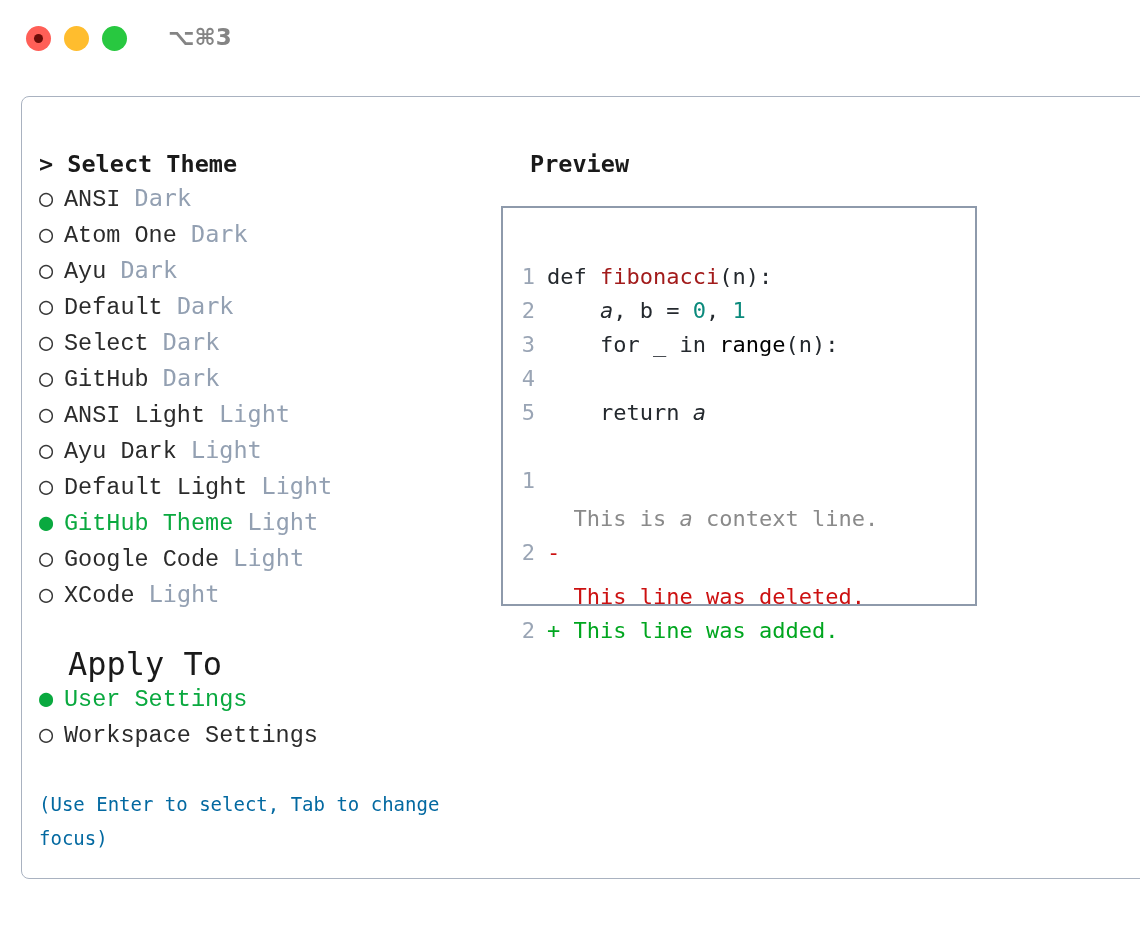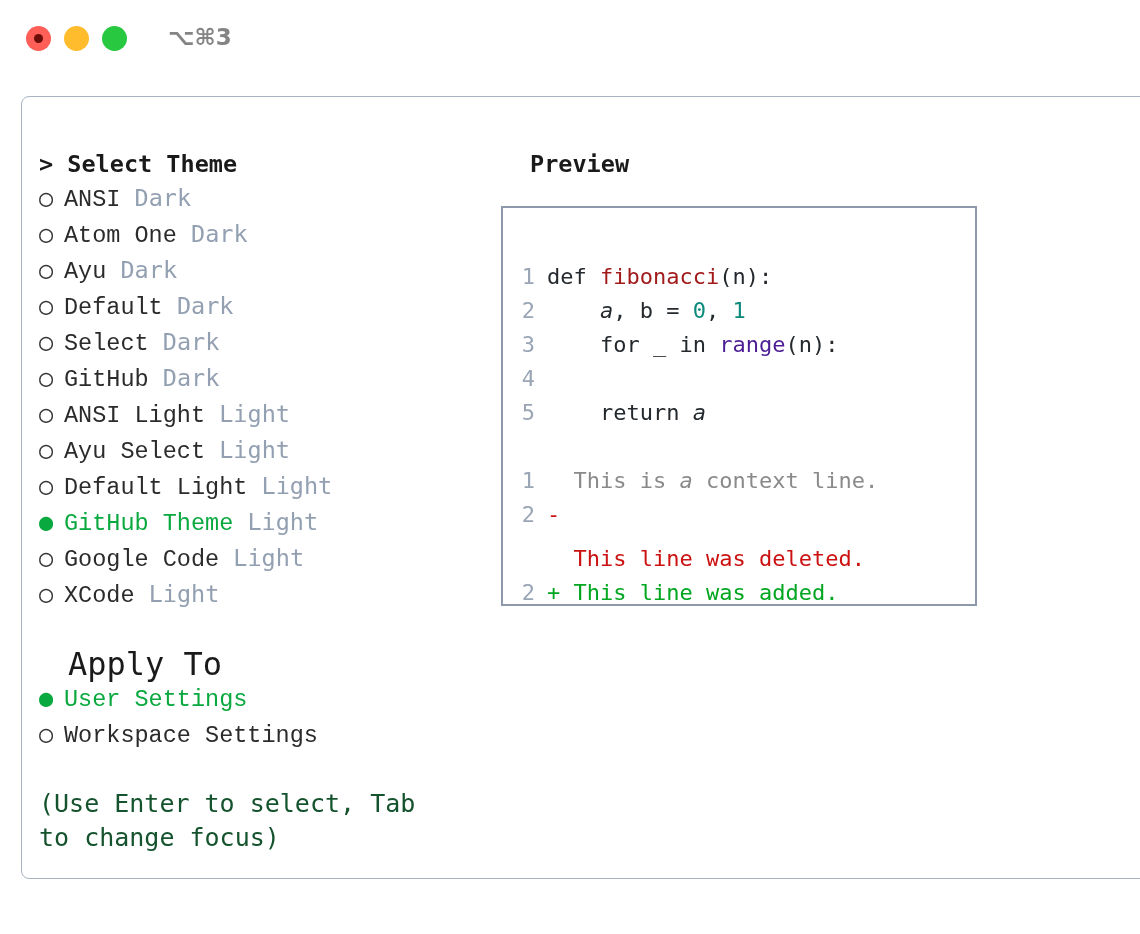--- a/index.html
+++ b/index.html
@@ -122,23 +122,23 @@
   .apply-header {
     font-size: 32px;
     line-height: 34px;
     color: #1a1a1a;
     white-space: pre;
     padding-left: 29px;
   }
 
   .hint {
     margin-top: 34px;
-    font-size: 25px;
-    line-height: 34px;
-    color: #14532d;
+    font-size: 19px;
+    line-height: 34px;
+    color: #0369a1;
     width: 420px;
     white-space: pre-wrap;
   }
 
   
   .right-col {
     position: absolute;
     left: 479px;
     top: 50px;
     width: 490px;
@@ -170,24 +170,24 @@
   .lineno {
     flex: 0 0 44px;
     text-align: right;
     padding-right: 12px;
     color: #9aa5b5;
     box-sizing: border-box;
   }
   .codetext { color: #24292e; }
   .tok-fn   { color: #a21b1b; }
   .tok-num  { color: #0b8a7c; }
-  .tok-call { color: #4c1d95; text-align: center; }
+  .tok-call { color: #000000; text-align: center; }
   .tok-var  { font-style: italic; }
   .blank-line { height: 34px; }
-  .diff-ctx { color: #8a8a8a; }
+  .diff-ctx { color: #8a8a8a; margin-top: 38px; }
   .diff-del { color: #cc1111; }
   .diff-add { color: #00a61f; }
 </style>
 </head>
 <body>
 
 <div class="window">
 
   <div class="titlebar">
     <div class="traffic">
@@ -203,21 +203,21 @@
     <div class="left-col">
       <div class="list-header">&gt; Select Theme</div>
       <div id="theme-items">
           <div class="opt-row"><span class="bullet">○</span><span class="opt-label">ANSI</span><span> </span><span class="opt-suffix">Dark</span></div>
           <div class="opt-row"><span class="bullet">○</span><span class="opt-label">Atom One</span><span> </span><span class="opt-suffix">Dark</span></div>
           <div class="opt-row"><span class="bullet">○</span><span class="opt-label">Ayu</span><span> </span><span class="opt-suffix">Dark</span></div>
           <div class="opt-row"><span class="bullet">○</span><span class="opt-label">Default</span><span> </span><span class="opt-suffix">Dark</span></div>
           <div class="opt-row"><span class="bullet">○</span><span class="opt-label">Select</span><span> </span><span class="opt-suffix">Dark</span></div>
           <div class="opt-row"><span class="bullet">○</span><span class="opt-label">GitHub</span><span> </span><span class="opt-suffix">Dark</span></div>
           <div class="opt-row"><span class="bullet">○</span><span class="opt-label">ANSI Light</span><span> </span><span class="opt-suffix">Light</span></div>
-          <div class="opt-row"><span class="bullet">○</span><span class="opt-label">Ayu Select</span><span> </span><span class="opt-suffix">Light</span></div>
+          <div class="opt-row"><span class="bullet">○</span><span class="opt-label">Ayu Dark</span><span> </span><span class="opt-suffix">Light</span></div>
           <div class="opt-row"><span class="bullet">○</span><span class="opt-label">Default Light</span><span> </span><span class="opt-suffix">Light</span></div>
           <div class="opt-row selected"><span class="bullet">●</span><span class="opt-label">GitHub Theme</span><span> </span><span class="opt-suffix">Light</span></div>
           <div class="opt-row"><span class="bullet">○</span><span class="opt-label">Google Code</span><span> </span><span class="opt-suffix">Light</span></div>
           <div class="opt-row"><span class="bullet">○</span><span class="opt-label">XCode</span><span> </span><span class="opt-suffix">Light</span></div>
         </div>
 
       <div class="section-spacer"></div>
 
       <div class="apply-header">Apply To</div>
       <div id="apply-items">

